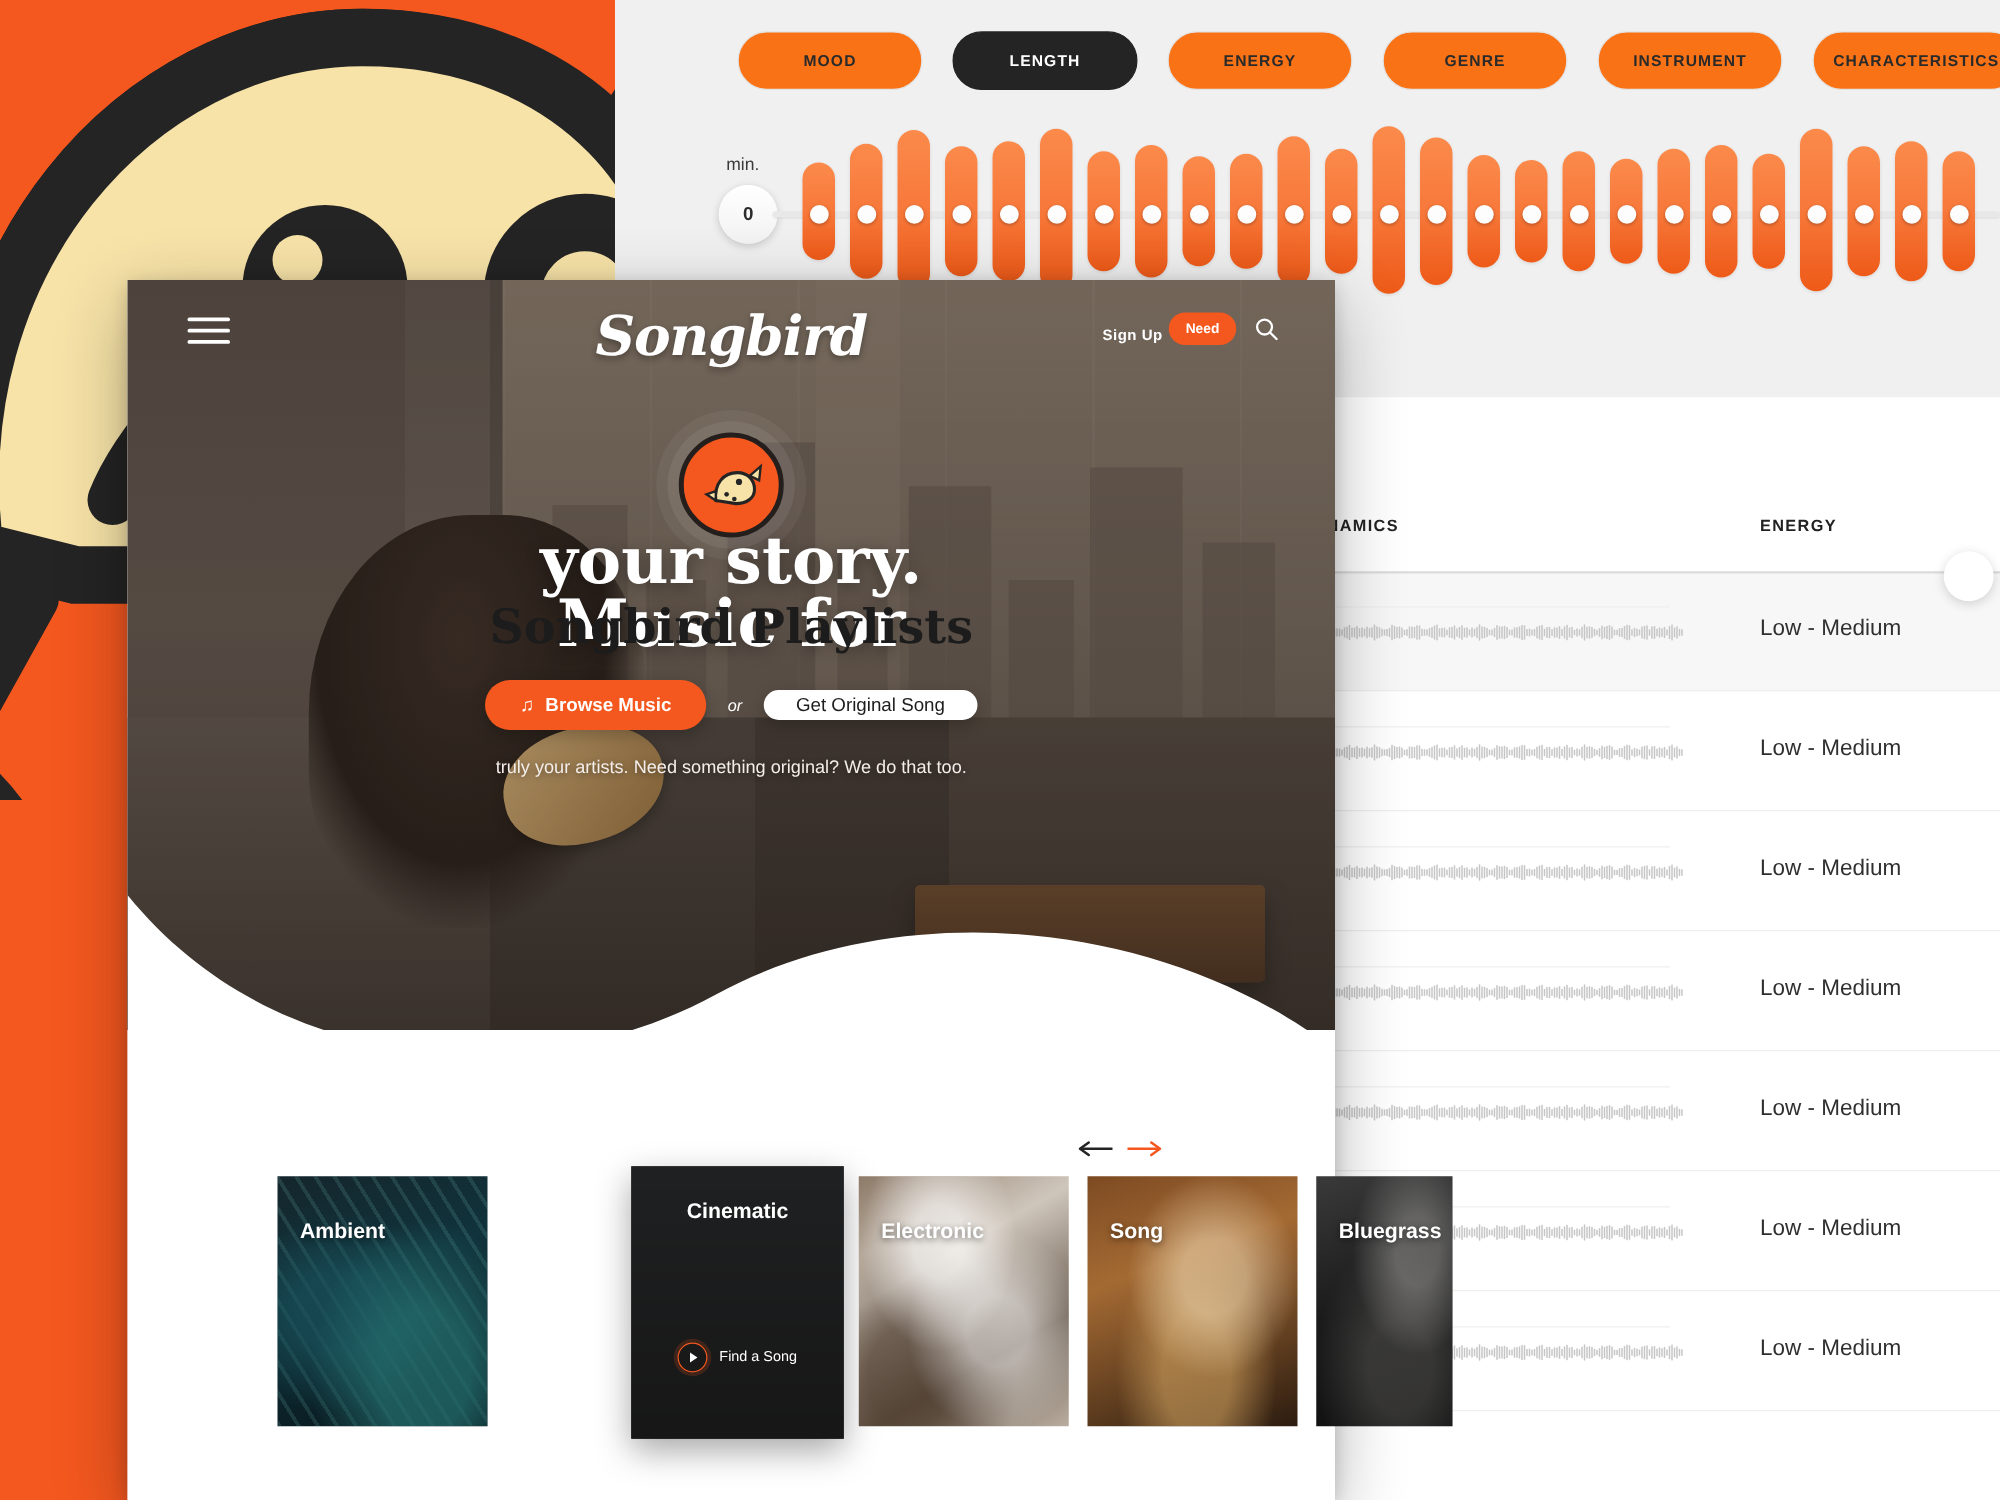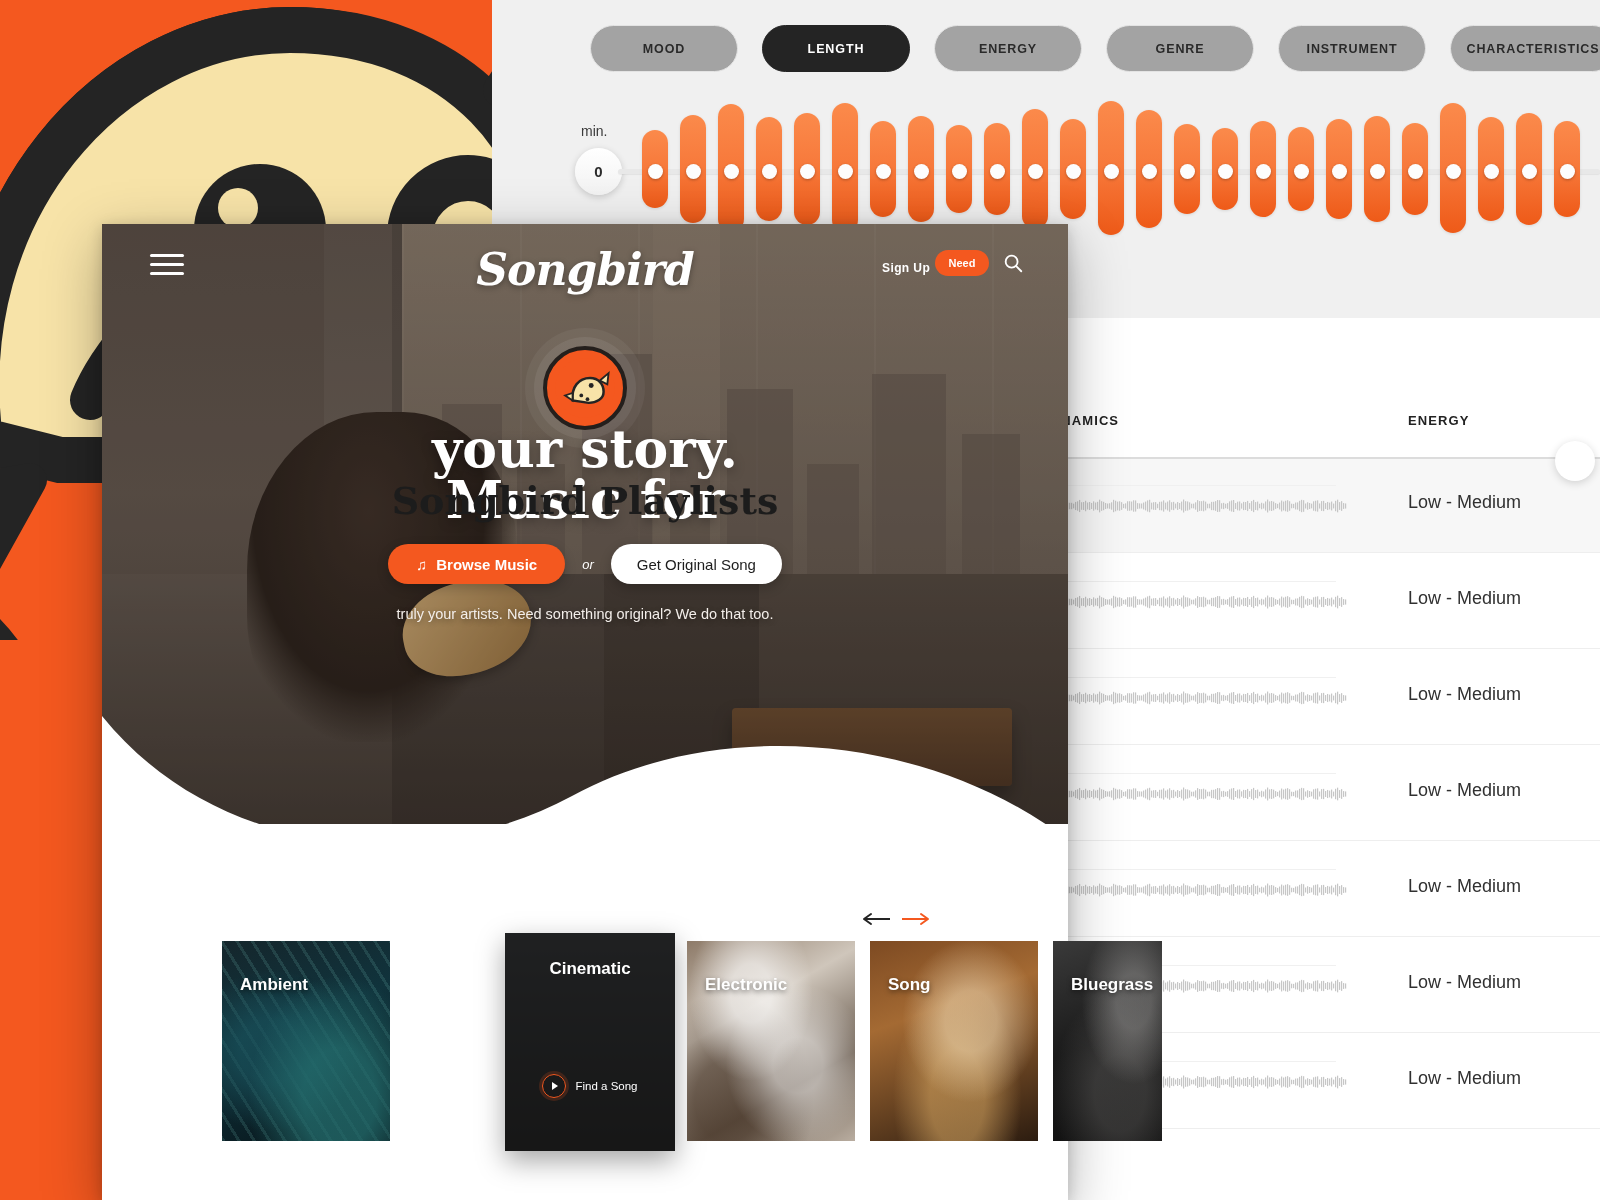--- a/index.html
+++ b/index.html
@@ -46,21 +46,21 @@
     background:#ffffff;
   }
   .filter-bar {
     position:absolute; left:0; top:0; width:1108px; height:318px;
     background:#f0f0f0;
   }
   .filter-pills {
     position:absolute; left:98px; top:25px; display:flex; gap:24px; align-items:center;
   }
   .fpill {
-    height:47px; border-radius:26px; background:#a3a3a3; border:1px solid #e3e3e3;
+    height:47px; border-radius:26px; background:#f97316; border:1px solid #e3e3e3;
     display:flex; align-items:center; justify-content:center;
     font-size:12.5px; letter-spacing:.9px; font-weight:700; color:#2a2a2a;
     padding:0 10px; white-space:nowrap;
   }
   .fpill.w1{width:148px} .fpill.w2{width:148px} .fpill.w3{width:148px}
   .fpill.w4{width:148px} .fpill.w5{width:148px} .fpill.w6{width:166px}
   .fpill.active { background:#242424; color:#fff; border-color:#242424; }
 
   .slider-zone { position:absolute; left:0; top:95px; width:1108px; height:180px; }
   .min-label {
@@ -200,21 +200,21 @@
     color:#fff; text-shadow:0 3px 12px rgba(0,0,0,.35);
   }
   .m-cta { position:absolute; left:0; right:0; top:320px; display:flex; justify-content:center; align-items:center; gap:17px;}
   .btn-browse {
     height:40px; padding:0 28px; border-radius:22px; background:#f4581f; color:#fff;
     display:flex; align-items:center; gap:9px; font-size:15px; font-weight:600;
     box-shadow:0 4px 12px rgba(0,0,0,.22);
   }
   .btn-or { font-size:13px; color:#fff; font-style:italic; }
   .btn-orig {
-    height:40px; padding:0 26px; border-radius:22px; background:#fff; color:#1d1d1d;
+    height:24px; padding:0 26px; border-radius:22px; background:#fff; color:#1d1d1d;
     display:flex; align-items:center; font-size:15px; font-weight:500;
     box-shadow:0 4px 12px rgba(0,0,0,.22);
     text-align:center;
   }
   .m-sub {
     position:absolute; left:0; right:0; top:380px; text-align:center;
     font-size:14.5px; line-height:1.45; color:#f3eeea; text-shadow:0 2px 6px rgba(0,0,0,.4);
   }
 
   

